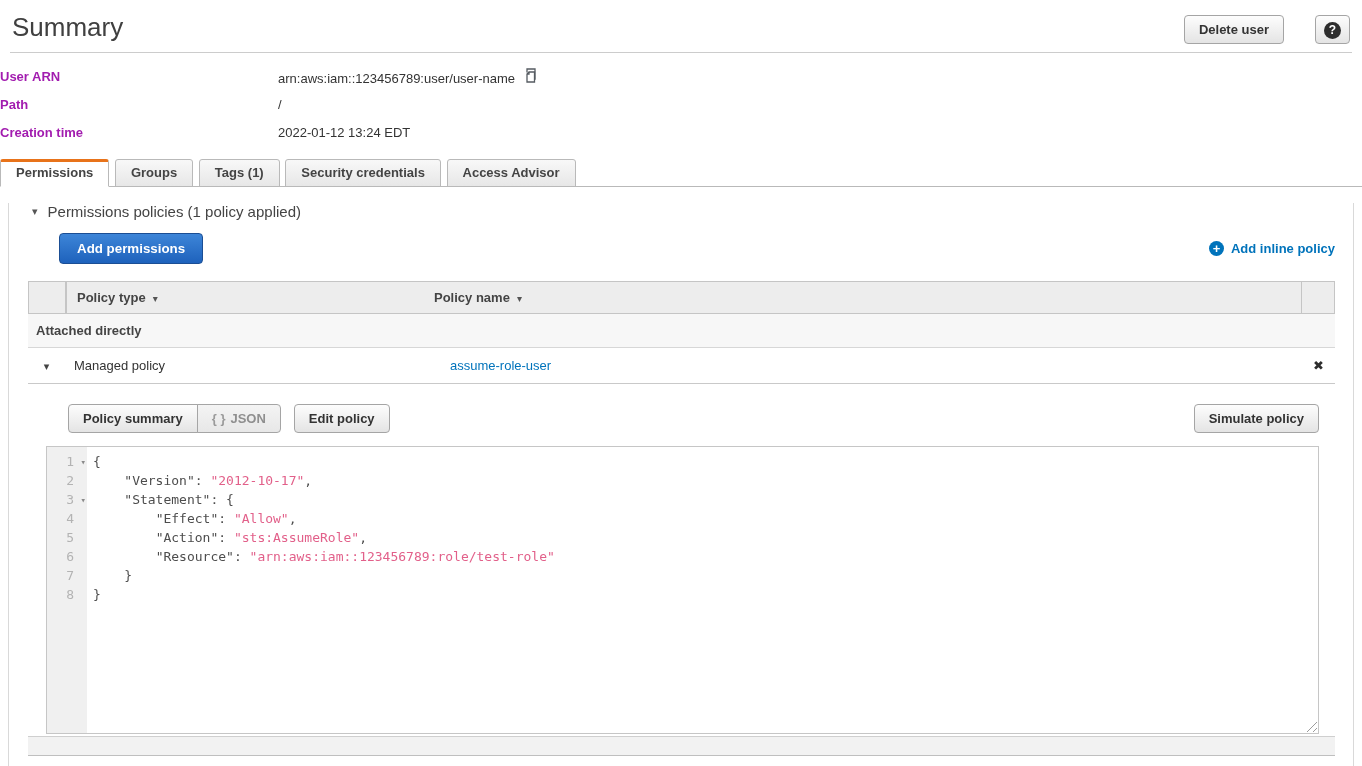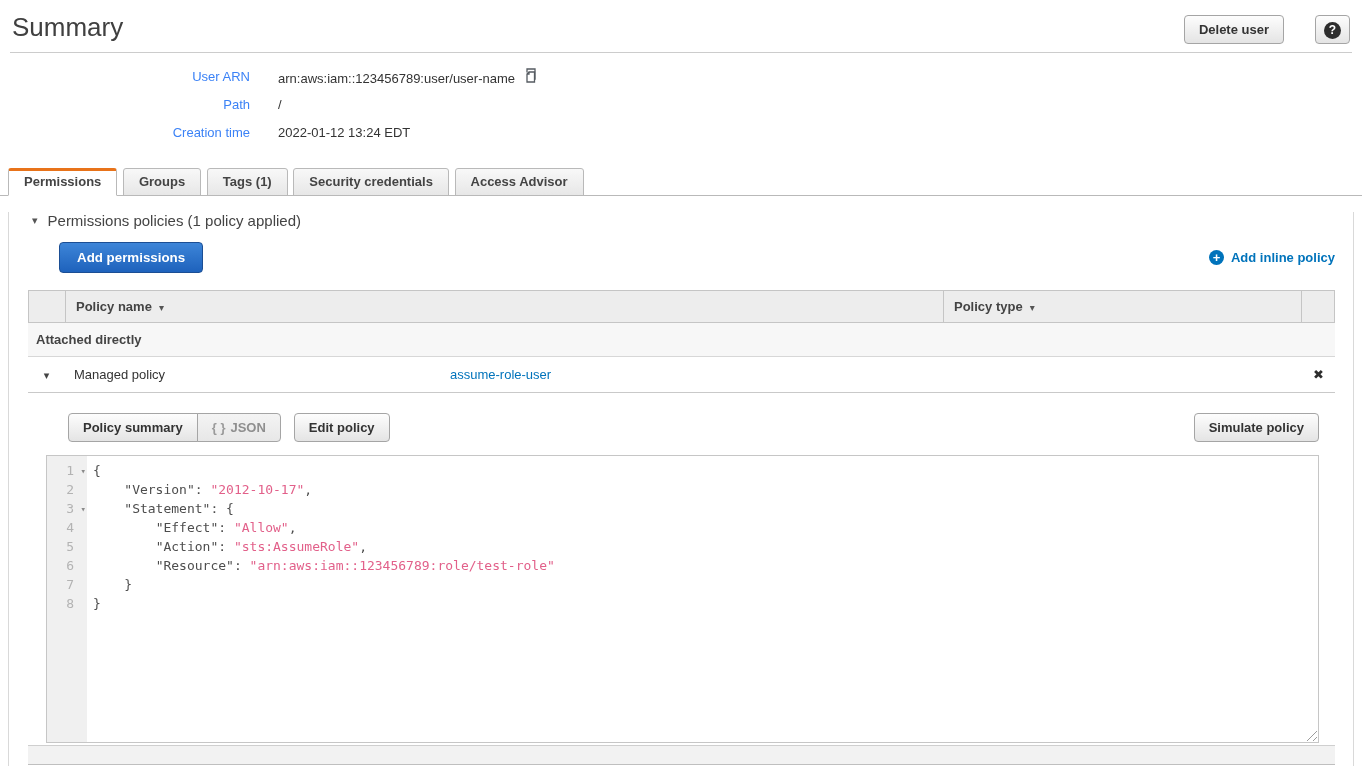--- a/index.html
+++ b/index.html
@@ -22,26 +22,26 @@
   .btn-help { padding:5px 8px 4px; }
   .help-glyph {
     display:inline-block; width:17px; height:17px; border-radius:50%; background:#2d2d2d;
     color:#fff; font-size:12px; font-weight:bold; text-align:center; line-height:17px;
   }
   .title-rule { border:none; border-top:1px solid #ccc; margin:8px 10px 0 10px; }
 
   
   .fields { margin-top:16px; }
   .field-row { display:flex; height:28px; align-items:flex-start; }
-  .field-label { width:250px; text-align:right; font-weight:normal; color:#3b82f6; }
+  .field-label { width:250px; text-align:left; font-weight:bold; color:#a21caf; }
   .field-value { margin-left:28px; color:#333; display:flex; align-items:center; gap:8px; }
   .copy-icon { cursor:pointer; display:inline-block; margin-top:-2px; }
 
   
-  .tabs { margin-top:14px; padding-left:8px; border-bottom:1px solid #b9b9b9; }
+  .tabs { margin-top:5px; padding-left:0; border-bottom:1px solid #b9b9b9; }
   .tab {
     display:inline-block; position:relative; top:1px; margin-right:2px; padding:6px 15px 6px;
     font-weight:bold; color:#444; background:linear-gradient(#f8f8f8,#e7e7e7);
     border:1px solid #b9b9b9; border-radius:3px 3px 0 0; cursor:pointer; line-height:14px;
   }
   .tab.active {
     background:#fff; border-top:3px solid #e8731a; border-bottom:1px solid #fff; padding-top:4px;
   }
 
   
@@ -175,25 +175,25 @@
     <button class="btn-primary">Add permissions</button>
     <span class="inline-policy-link">
       <span class="plus-icon">+</span>
       <span>Add inline policy</span>
     </span>
   </div>
 
   <div class="policy-table">
     <div class="thead">
       <div class="th col-expand"></div>
+      <div class="th col-type">
+        <span>Policy type</span><span class="sort-arrow">▾</span>
+      </div>
       <div class="th col-name">
         <span>Policy name</span><span class="sort-arrow">▾</span>
-      </div>
-      <div class="th col-type">
-        <span>Policy type</span><span class="sort-arrow">▾</span>
       </div>
       <div class="th col-action"></div>
     </div>
 
     <div class="group-row">Attached directly</div>
 
     <div class="data-row">
       <div class="cell cell-expand">
         <span class="row-expander">▾</span>
       </div>

